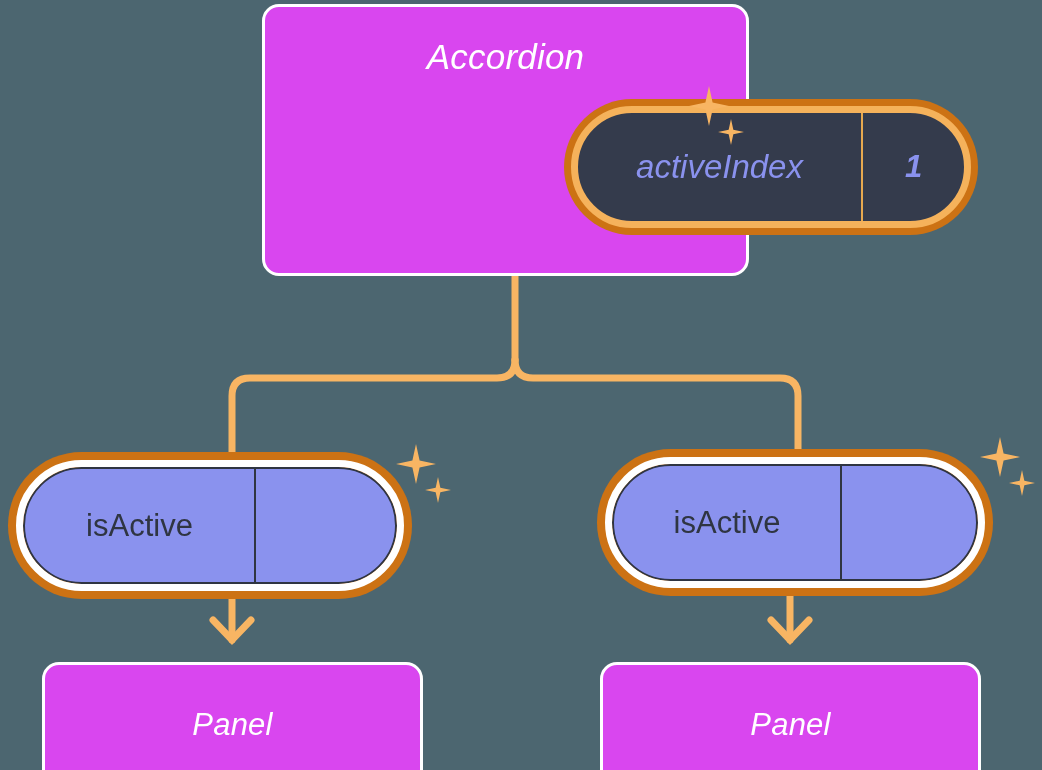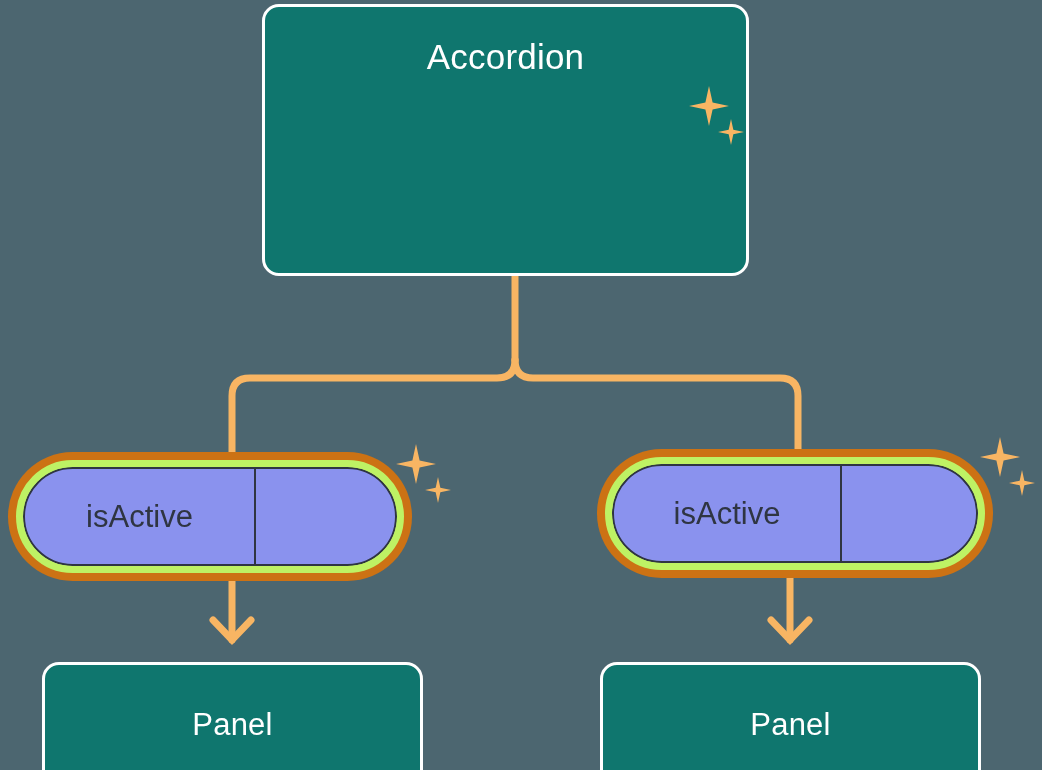--- a/index.html
+++ b/index.html
@@ -25,24 +25,25 @@
     left: 0;
     top: 0;
     width: 1042px;
     height: 770px;
     pointer-events: none;
   }
 
   
   .comp-box {
     position: absolute;
-    background: #0f766e;
+    background: #d946ef;
     border: 3px solid #ffffff;
     border-radius: 17px;
     box-sizing: border-box;
+    font-style: italic;
   }
   .comp-title {
     color: #ffffff;
     text-align: center;
     white-space: nowrap;
     letter-spacing: 0.2px;
   }
 
   #node-accordion {
     left: 262px;
@@ -107,23 +108,23 @@
     border-right: 2px solid #e7a94f;
   }
   #pill-activeindex .pill-val {
     flex: 1;
     font-size: 31px;
     font-weight: bold;
   }
 
   
   .pill-purple {
-    height: 113px;
-    border: 7px solid #bef264;
-    background: #bef264;
+    height: 131px;
+    border: 7px solid #ffffff;
+    background: #fdba74;
     box-shadow: 0 0 0 8px #cc7214;
     border-radius: 999px;
     overflow: hidden;
   }
   .pill-purple .pill-inner {
     display: flex;
     align-items: stretch;
     width: 100%;
     height: 100%;
     border-radius: 999px;
@@ -205,20 +206,24 @@
       <path d="M 213 620 L 232 640 L 251 620"></path>
 
       <path d="M 790 578 L 790 640"></path>
       <path d="M 771 620 L 790 640 L 809 620"></path>
     </g>
   </svg>
 
   <div class="comp-box" id="node-accordion">
     <div class="comp-title">Accordion</div>
 
+    <div class="pill" id="pill-activeindex">
+      <div class="pill-key">activeIndex</div>
+      <div class="pill-val">1</div>
+    </div>
   </div>
 
   <div class="sparkle-group" id="sparkles-top">
     <span class="sparkle spark-big"></span>
     <span class="sparkle spark-small"></span>
   </div>
 
   <div class="pill pill-purple" id="pill-isactive-left">
     <div class="pill-inner">
       <div class="pill-key">isActive</div>

